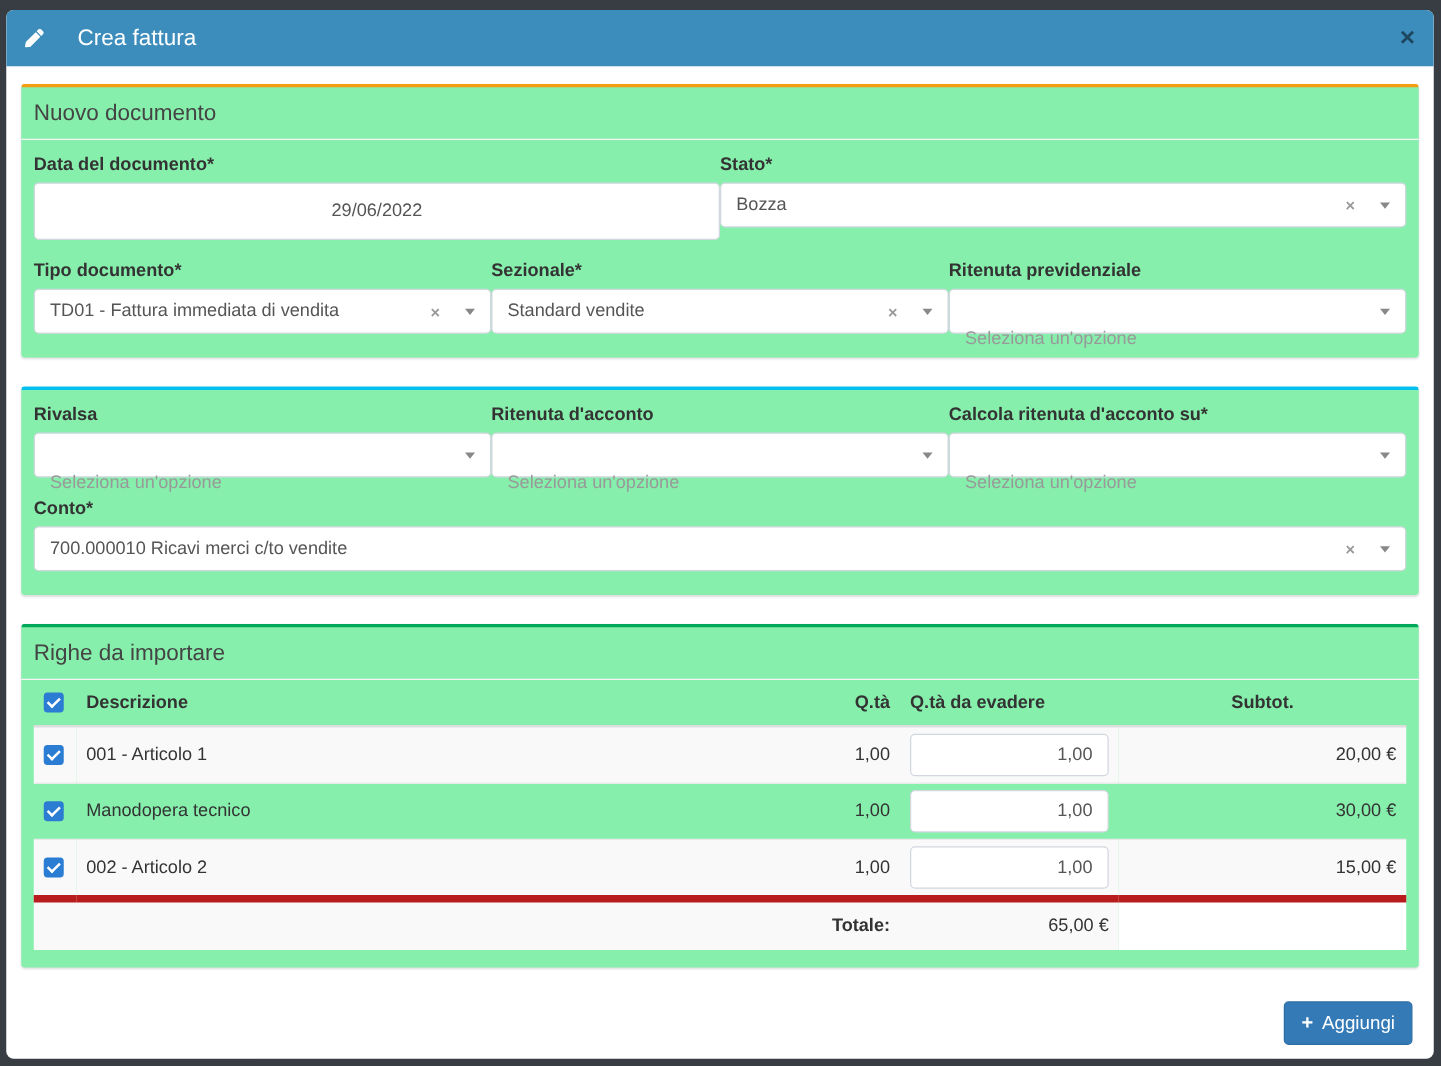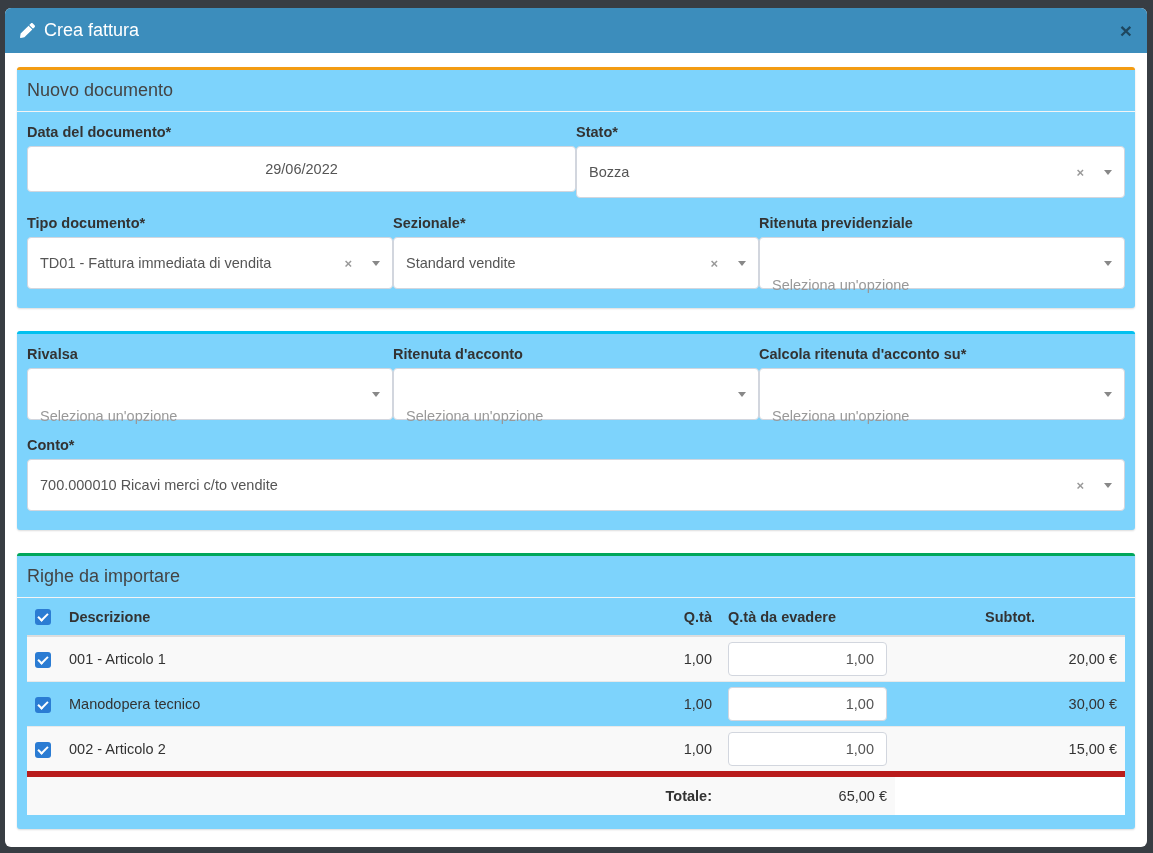--- a/index.html
+++ b/index.html
@@ -24,39 +24,39 @@
     color: #fff;
     padding: 12px 15px;
     display: flex;
     align-items: center;
     flex: none;
   }
   .modal-title {
     font-size: 18px;
     display: flex;
     align-items: center;
-    gap: 9px;
+    gap: 27px;
     font-weight: 400;
   }
   .pencil-icon svg { display: block; }
   .close-btn {
     margin-left: auto;
     color: rgba(0,0,0,0.5);
     font-size: 21px;
     font-weight: bold;
     line-height: 1;
     cursor: pointer;
     background: none; border: none;
   }
   .modal-body {
     padding: 14px 12px 0 12px;
     flex: 1;
   }
   .box {
-    background: #7dd3fc;
+    background: #86efac;
     border-top: 3px solid #ccc;
     border-radius: 3px;
     box-shadow: 0 1px 2px rgba(0,0,0,0.14);
     margin-bottom: 23px;
   }
   .box-header {
     padding: 10px;
     border-bottom: 1px solid #f4f4f4;
   }
   .box-title { font-size: 18px; color: #444; font-weight: 400; }
@@ -79,21 +79,21 @@
     border: 1px solid #d2d6de;
     border-radius: 4px;
     text-align: center;
     font-size: 14.5px;
     color: #555;
     font-family: "Liberation Sans", sans-serif;
     outline: none;
     background: #fff;
   }
   .select {
-    height: 52px;
+    height: 36px;
     border: 1px solid #d2d6de;
     border-radius: 4px;
     background: #fff;
     display: flex;
     align-items: center;
     padding: 0 12px;
     font-size: 14.5px;
     color: #555;
     cursor: pointer;
   }

